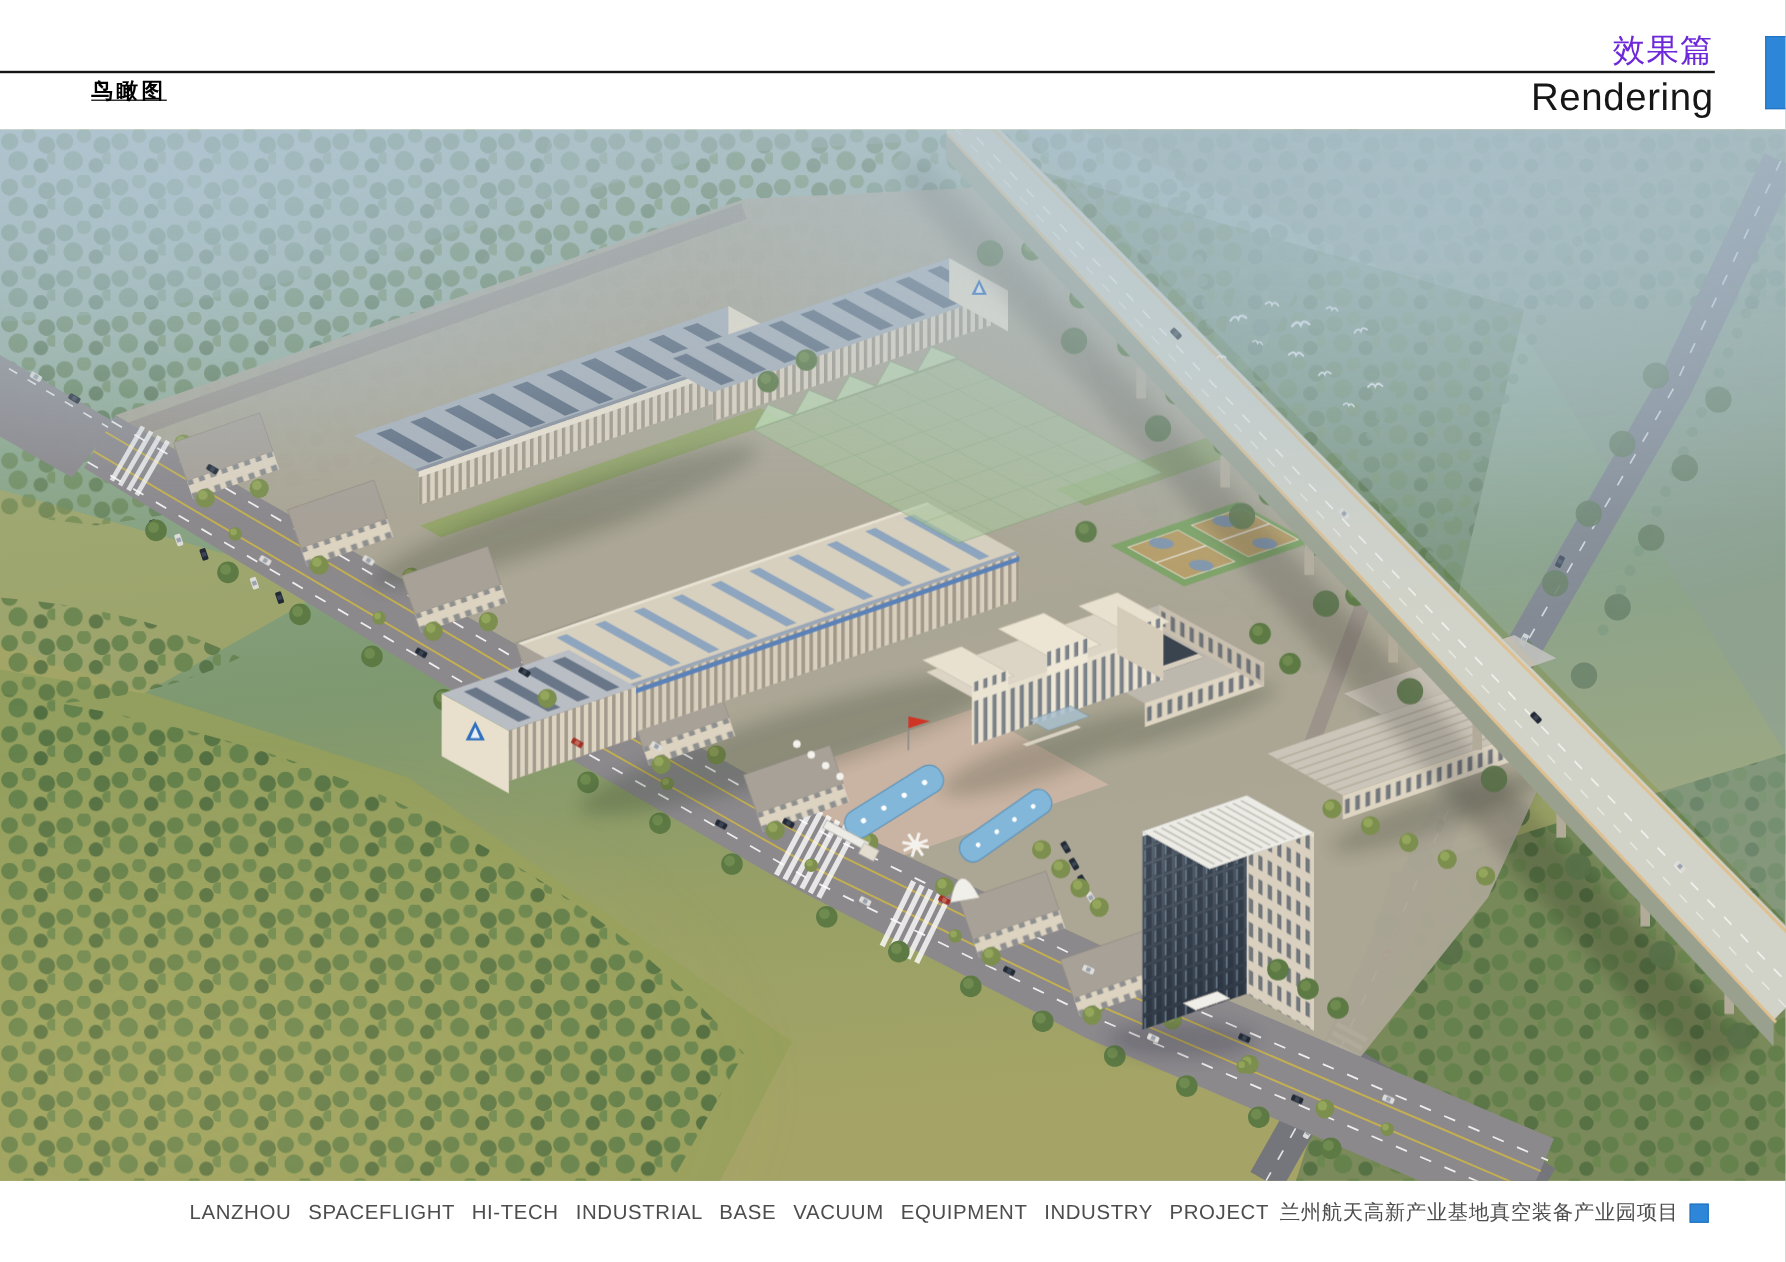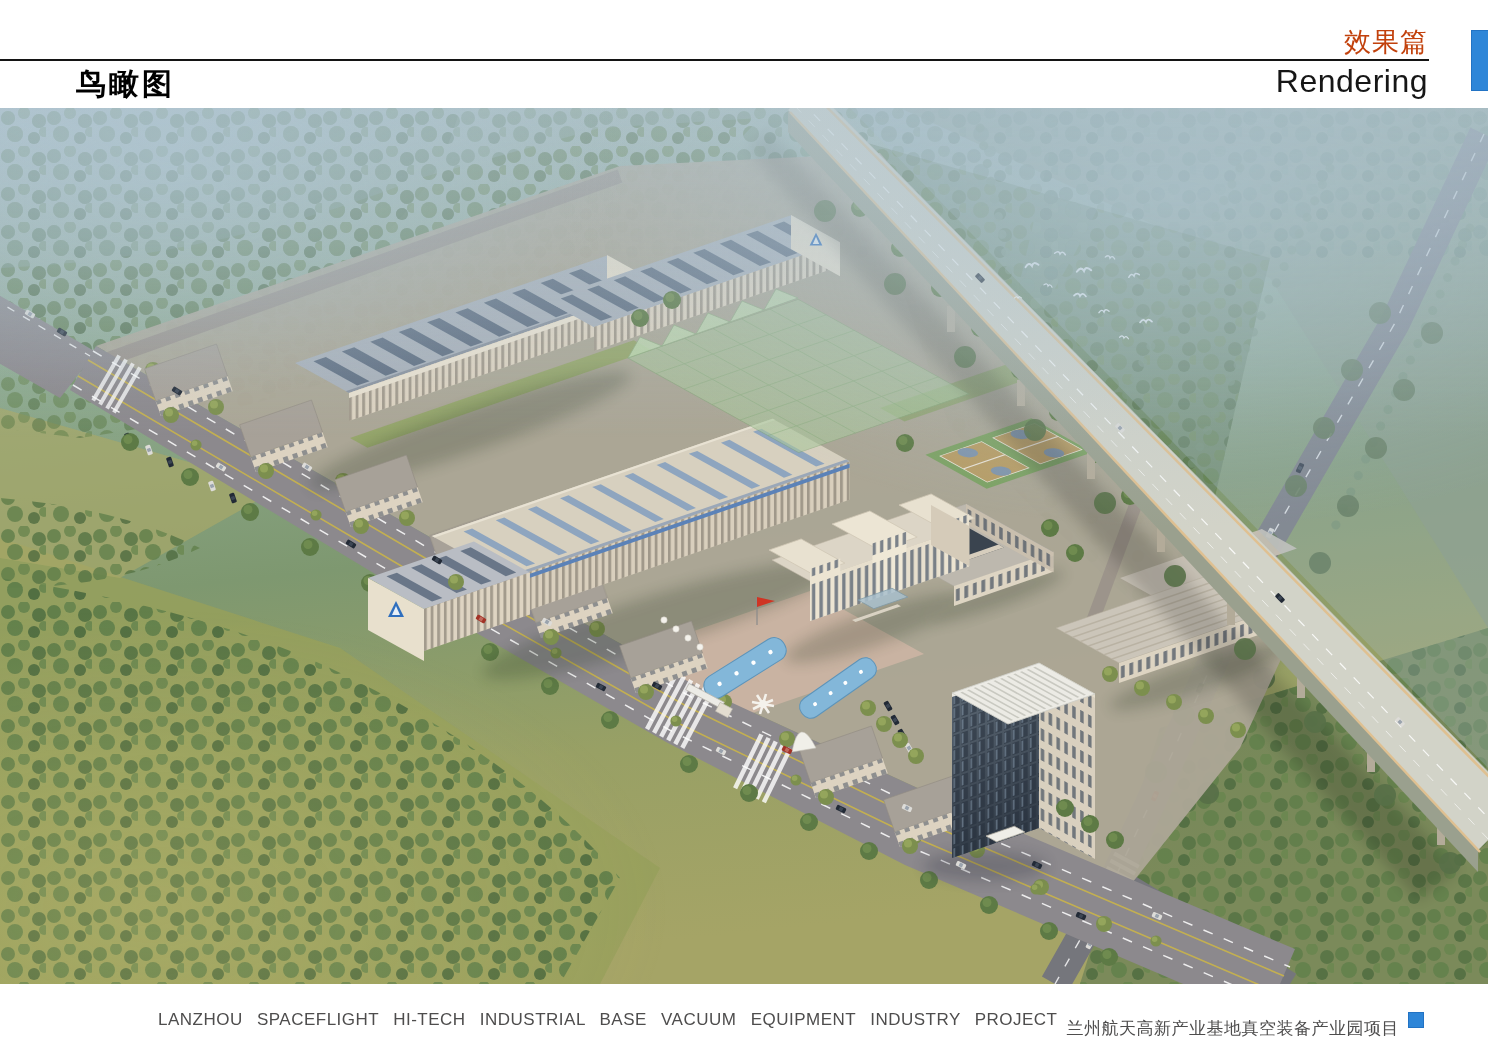--- a/index.html
+++ b/index.html
@@ -1,30 +1,30 @@
 <!DOCTYPE html>
 <html><head>
 <meta charset="utf-8">
 <style>
   html,body{margin:0;padding:0;}
   body{
     width:1488px;height:1052px;position:relative;overflow:hidden;
     background:#ffffff;font-family:"Liberation Sans","DejaVu Sans",sans-serif;
   }
   .divider{position:absolute;left:0;top:59px;width:1429px;height:2px;background:#141414;}
-  .t-zh{position:absolute;top:24px;right:60px;font-size:27px;color:#c2410c;letter-spacing:1px;}
+  .t-zh{position:absolute;top:24px;right:60px;font-size:27px;color:#6d28d9;letter-spacing:1px;}
   .t-en{position:absolute;top:63px;right:60px;font-size:32px;color:#161616;letter-spacing:.5px;}
-  .p-title{position:absolute;top:64px;left:76px;font-size:30px;color:#000;font-weight:600;letter-spacing:3px;}
+  .p-title{position:absolute;top:64px;left:76px;font-size:18px;color:#000;font-weight:600;letter-spacing:3px;text-decoration:underline;}
   .corner-tab{position:absolute;top:30px;right:0;width:16px;height:59px;background:#2e86d8;border:1px solid #2273c4;border-right:none;}
   .stage{position:absolute;left:0;top:108px;width:1488px;height:876px;background:#8fa48c;}
   .stage svg{display:block;}
   .footer{position:absolute;top:999px;right:64px;display:flex;align-items:center;gap:9px;
     color:#4e4d4d;font-size:17px;white-space:nowrap;}
   .footer .en{letter-spacing:.5px;word-spacing:9px;}
-  .footer .zh{letter-spacing:.5px;margin-top:18px;}
+  .footer .zh{letter-spacing:.5px;}
   .marker{width:14px;height:14px;background:#2e86d8;border:1px solid #2273c4;}
 </style>
 </head>
 <body>
 
 <div class="divider"></div>
 <div class="t-zh">效果篇</div>
 <div class="t-en">Rendering</div>
 <div class="p-title">鸟瞰图</div>
 <div class="corner-tab"></div>

